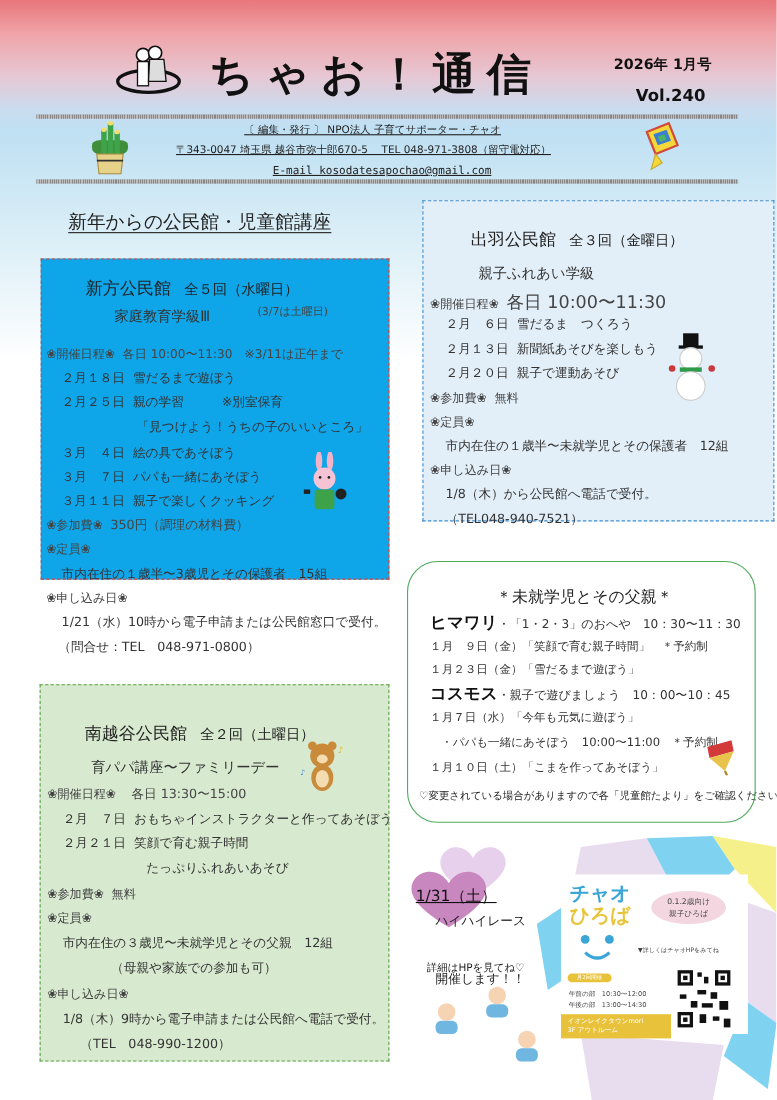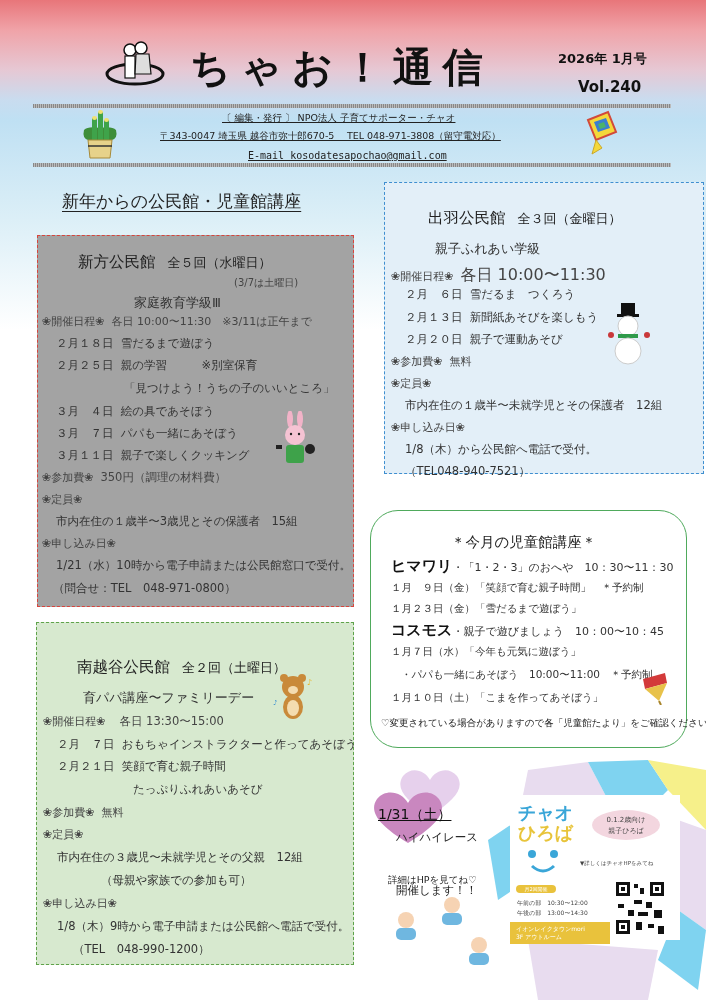--- a/index.html
+++ b/index.html
@@ -49,22 +49,22 @@
 
   
   .box { position: absolute; font-size: 11.5px; color: #333; }
   .box .row { position: absolute; white-space: nowrap; }
   .box .hall { font-size: 15.5px; color: #222; }
   .box .hall small { font-size: 13px; margin-left: 12px; }
   .box .course { font-size: 13px; color: #333; }
   .box .label { font-size: 11px; color: #444; }
 
   .box-shinkata {
-    left: 37px; top: 235px; width: 317px; height: 372px;
-    background: #a3a3a3;
+    left: 37px; top: 235px; width: 317px; height: 292px;
+    background: #0ea5e9;
     border: 1.5px dashed #d9443c;
   }
   .box-dewa {
     left: 384px; top: 182px; width: 320px; height: 292px;
     background: #e3eff8;
     border: 1.5px dashed #3f8fd0;
   }
   .box-minami {
     left: 36px; top: 622px; width: 318px; height: 343px;
     background: #d7e9cf;
@@ -162,21 +162,21 @@
 </svg>
 <div class="abs rule bottom"></div>
 
 <div class="abs section-heading">新年からの公民館・児童館講座</div>
 
 <div class="box box-shinkata">
   <div class="row hall" style="left:40px; top:16px;">
     <span>新方公民館</span><small>全５回（水曜日）</small>
   </div>
   <div class="row label" style="left:196px; top:40px; font-size:10px;">(3/7は土曜日)</div>
-  <div class="row course" style="left:66px; top:58px;margin-left:30px;">家庭教育学級Ⅲ</div>
+  <div class="row course" style="left:66px; top:43px;">家庭教育学級Ⅲ</div>
   <div class="row label" style="left:4px; top:78px;">
     <span>❀開催日程❀</span>&nbsp;&nbsp;<span>各日 10:00〜11:30　※3/11は正午まで</span>
   </div>
   <div class="row" style="left:18px; top:100px;"><span>２月１８日</span>&nbsp;&nbsp;<span>雪だるまで遊ぼう</span></div>
   <div class="row" style="left:18px; top:122px;"><span>２月２５日</span>&nbsp;&nbsp;<span>親の学習　　　※別室保育</span></div>
   <div class="row" style="left:86px; top:145px;">「見つけよう！うちの子のいいところ」</div>
   <div class="row" style="left:18px; top:168px;"><span>３月　４日</span>&nbsp;&nbsp;<span>絵の具であそぼう</span></div>
   <div class="row" style="left:18px; top:190px;"><span>３月　７日</span>&nbsp;&nbsp;<span>パパも一緒にあそぼう</span></div>
   <div class="row" style="left:18px; top:212px;"><span>３月１１日</span>&nbsp;&nbsp;<span>親子で楽しくクッキング</span></div>
   <svg class="abs" style="left:238px; top:175px; width:40px; height:60px;" viewBox="0 0 40 60">
@@ -223,21 +223,21 @@
     <span>❀参加費❀</span>&nbsp;&nbsp;<span>無料</span>
   </div>
   <div class="row label" style="left:6px; top:193px;">❀定員❀</div>
   <div class="row" style="left:20px; top:215px;">市内在住の１歳半〜未就学児とその保護者　12組</div>
   <div class="row label" style="left:6px; top:237px;">❀申し込み日❀</div>
   <div class="row" style="left:20px; top:259px;">1/8（木）から公民館へ電話で受付。</div>
   <div class="row" style="left:20px; top:281px;">（TEL048-940-7521）</div>
 </div>
 
 <div class="box box-jidokan">
-  <div class="row jtitle" style="left:80px; top:22px;">＊今月の児童館講座＊</div>
+  <div class="row jtitle" style="left:80px; top:22px;">＊未就学児とその父親＊</div>
   <div class="row" style="left:20px; top:46px;">
     <span class="group">ヒマワリ</span><span class="group-rest">・「1・2・3」のおへや　10：30〜11：30</span>
   </div>
   <div class="row small" style="left:20px; top:70px;">１月　９日（金）「笑顔で育む親子時間」　＊予約制</div>
   <div class="row small" style="left:20px; top:91px;">１月２３日（金）「雪だるまで遊ぼう」</div>
   <div class="row" style="left:20px; top:110px;">
     <span class="group">コスモス</span><span class="group-rest">・親子で遊びましょう　10：00〜10：45</span>
   </div>
   <div class="row small" style="left:20px; top:134px;">１月７日（水）「今年も元気に遊ぼう」</div>
   <div class="row small" style="left:30px; top:157px;">・パパも一緒にあそぼう　10:00〜11:00　＊予約制</div>

